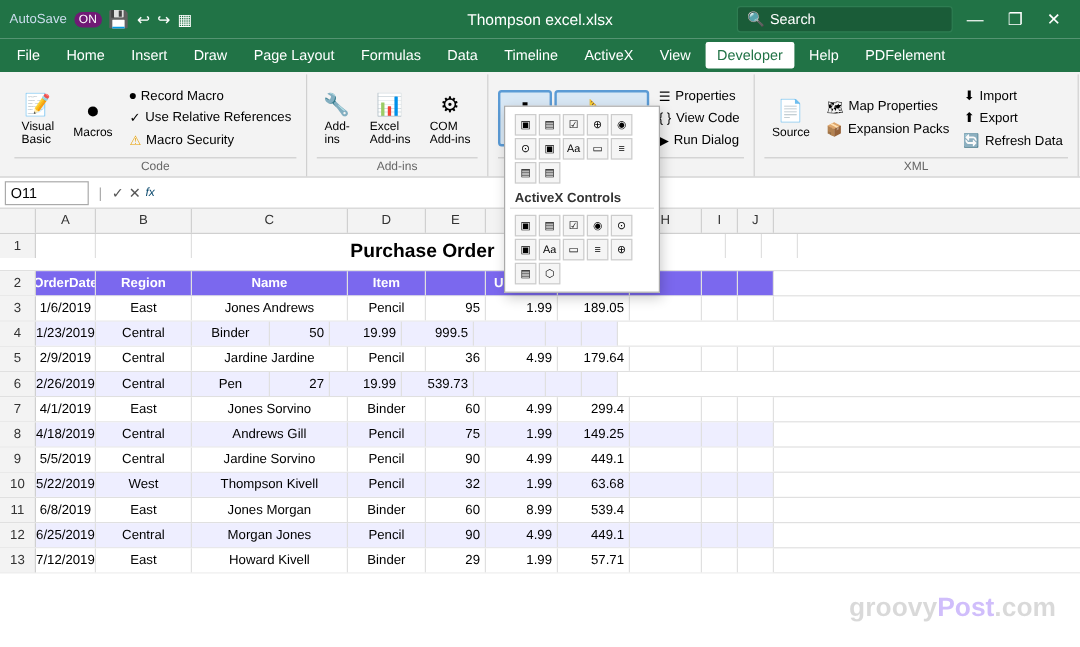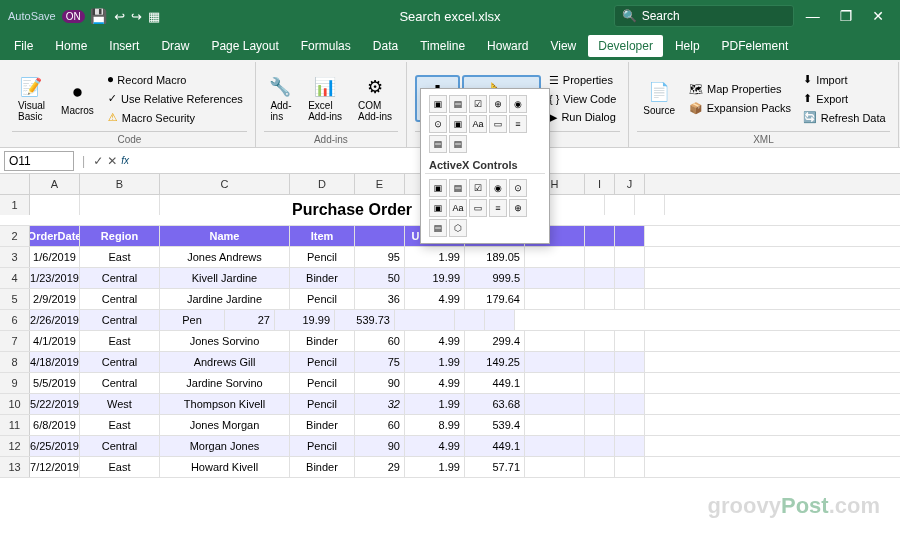--- a/index.html
+++ b/index.html
@@ -264,38 +264,38 @@
     
     .watermark {
       position: fixed;
       bottom: 20px;
       right: 20px;
       font-size: 22px;
       font-weight: bold;
       color: rgba(0,0,0,0.15);
       pointer-events: none;
     }
-    .watermark span { color: #15803d; opacity: 0.4; }
+    .watermark span { color: #8b5cf6; opacity: 0.4; }
 
     .warning-icon { color: #e8a000; font-size: 11px; }
   </style>
 </head>
 <body>
 
 <div class="title-bar">
   <div class="title-bar-left">
     <span style="font-size:11px;color:#cde;">AutoSave</span>
     <span class="toggle-on">ON</span>
     <span style="font-size:14px;">💾</span>
     <span style="font-size:13px;">↩</span>
     <span style="font-size:13px;">↪</span>
     <span style="font-size:13px;">▦</span>
   </div>
   <div class="title-center">
-    <span>Search excel.xlsx</span>
+    <span>Thompson excel.xlsx</span>
   </div>
   <div class="title-bar-right">
     <div class="search-box">
       <span>🔍</span>
       <span>Search</span>
     </div>
     <span class="win-btn">—</span>
     <span class="win-btn">❐</span>
     <span class="win-btn">✕</span>
   </div>
@@ -303,21 +303,21 @@
 
 <div class="menu-bar">
   <div class="menu-item">File</div>
   <div class="menu-item">Home</div>
   <div class="menu-item">Insert</div>
   <div class="menu-item">Draw</div>
   <div class="menu-item">Page Layout</div>
   <div class="menu-item">Formulas</div>
   <div class="menu-item">Data</div>
   <div class="menu-item">Timeline</div>
-  <div class="menu-item">Howard</div>
+  <div class="menu-item">ActiveX</div>
   <div class="menu-item">View</div>
   <div class="menu-item active">Developer</div>
   <div class="menu-item">Help</div>
   <div class="menu-item">PDFelement</div>
 </div>
 
 <div class="ribbon">
 
   <div class="ribbon-group">
     <div class="ribbon-buttons">
@@ -526,21 +526,20 @@
     <div class="cell col-F cell-right" style="background:white;">1.99</div>
     <div class="cell col-G cell-right" style="background:white;">189.05</div>
     <div class="cell col-H" style="background:white;"></div>
     <div class="cell col-I" style="background:white;"></div>
     <div class="cell col-J" style="background:white;"></div>
   </div>
       <div class="table-row data-row">
     <div class="row-num">4</div>
     <div class="cell col-A cell-center" style="background:#eeeeff;">1/23/2019</div>
     <div class="cell col-B cell-center" style="background:#eeeeff;">Central</div>
-    <div class="cell col-C cell-center" style="background:#eeeeff;">Kivell Jardine</div>
     <div class="cell col-D cell-center" style="background:#eeeeff;">Binder</div>
     <div class="cell col-E cell-right" style="background:#eeeeff;">50</div>
     <div class="cell col-F cell-right" style="background:#eeeeff;">19.99</div>
     <div class="cell col-G cell-right" style="background:#eeeeff;">999.5</div>
     <div class="cell col-H" style="background:#eeeeff;"></div>
     <div class="cell col-I" style="background:#eeeeff;"></div>
     <div class="cell col-J" style="background:#eeeeff;"></div>
   </div>
       <div class="table-row data-row">
     <div class="row-num">5</div>
@@ -605,21 +604,21 @@
     <div class="cell col-H" style="background:white;"></div>
     <div class="cell col-I" style="background:white;"></div>
     <div class="cell col-J" style="background:white;"></div>
   </div>
       <div class="table-row data-row">
     <div class="row-num">10</div>
     <div class="cell col-A cell-center" style="background:#eeeeff;">5/22/2019</div>
     <div class="cell col-B cell-center" style="background:#eeeeff;">West</div>
     <div class="cell col-C cell-center" style="background:#eeeeff;">Thompson Kivell</div>
     <div class="cell col-D cell-center" style="background:#eeeeff;">Pencil</div>
-    <div class="cell col-E cell-right" style="background:#eeeeff;font-style:italic;">32</div>
+    <div class="cell col-E cell-right" style="background:#eeeeff;">32</div>
     <div class="cell col-F cell-right" style="background:#eeeeff;">1.99</div>
     <div class="cell col-G cell-right" style="background:#eeeeff;">63.68</div>
     <div class="cell col-H" style="background:#eeeeff;"></div>
     <div class="cell col-I" style="background:#eeeeff;"></div>
     <div class="cell col-J" style="background:#eeeeff;"></div>
   </div>
       <div class="table-row data-row">
     <div class="row-num">11</div>
     <div class="cell col-A cell-center" style="background:white;">6/8/2019</div>
     <div class="cell col-B cell-center" style="background:white;">East</div>

